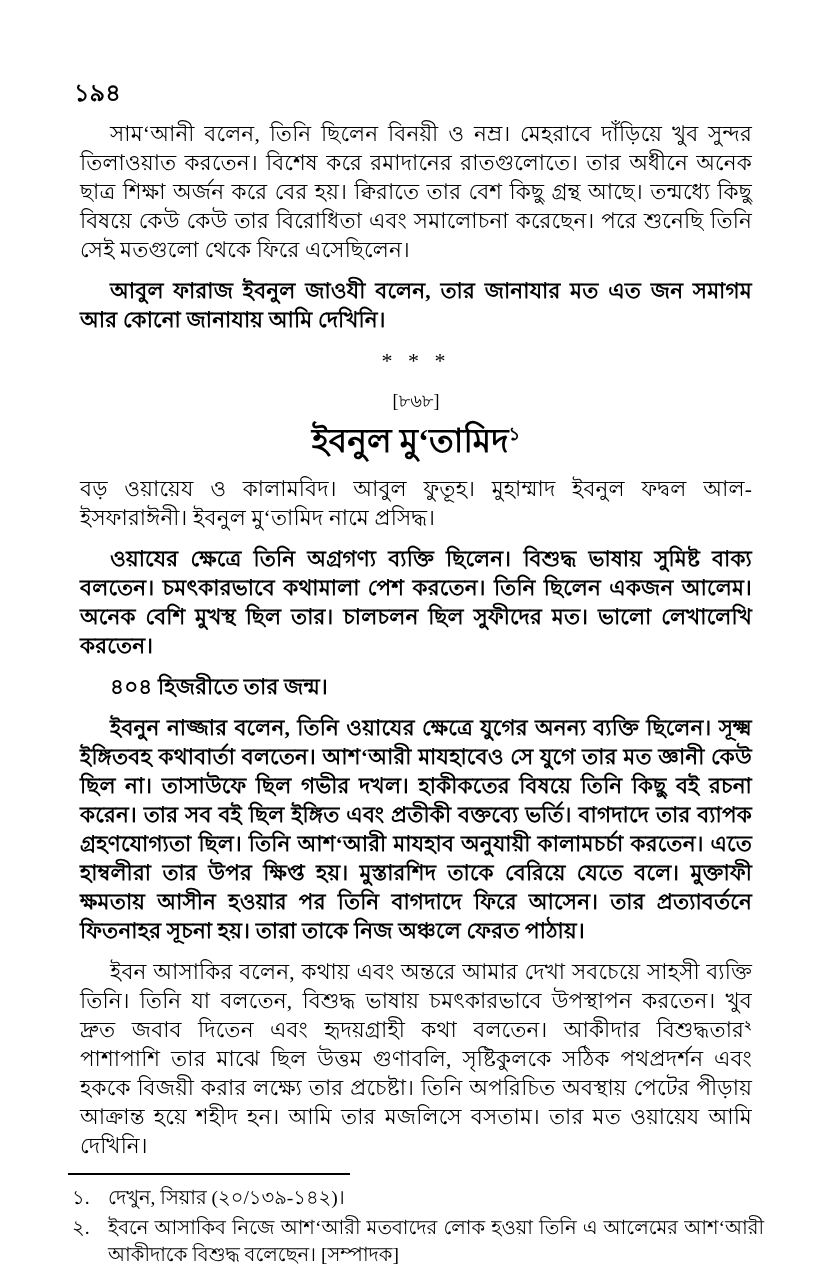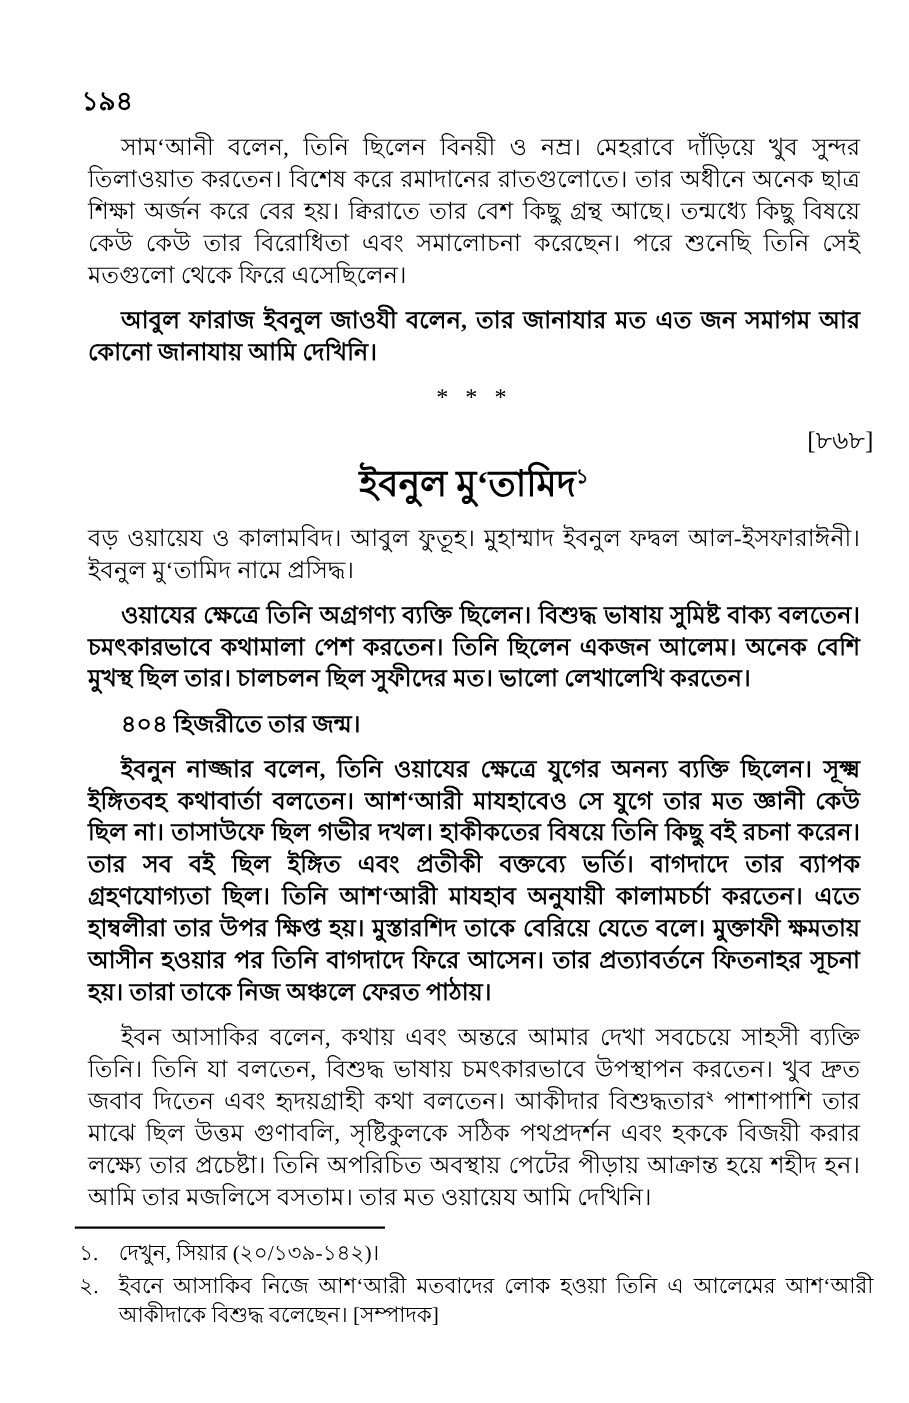--- a/index.html
+++ b/index.html
@@ -7,21 +7,21 @@
     padding: 0;
     background: #ffffff;
   }
   .page {
     position: relative;
     width: 826px;
     height: 1275px;
     box-sizing: border-box;
     background: #ffffff;
     color: #000000;
-    padding: 78px 32px 0 68px;
+    padding: 78px 62px 0 68px;
     overflow: hidden;
     font-family: "Liberation Serif", "DejaVu Serif", serif;
   }
   .page-number {
     font-size: 24px;
     line-height: 30px;
     font-weight: bold;
     margin: 0 0 10px 6px;
   }
   p.para {
@@ -35,22 +35,22 @@
   .mt-sm { margin-top: 6px !important; font-weight: bold; }
   .mt-md { margin-top: 10px !important; }
   .divider {
     text-align: center;
     font-size: 22px;
     line-height: 28px;
     margin: 8px 0 12px 0;
     letter-spacing: 5px;
   }
   .entry-number {
-    text-align: right;
-    font-size: 23px;
+    text-align: center;
+    font-size: 18px;
     line-height: 28px;
     margin: 0 0 6px 0;
   }
   .entry-title {
     text-align: center;
     font-size: 33px;
     line-height: 40px;
     font-weight: bold;
     margin: 0 0 14px 0;
   }

